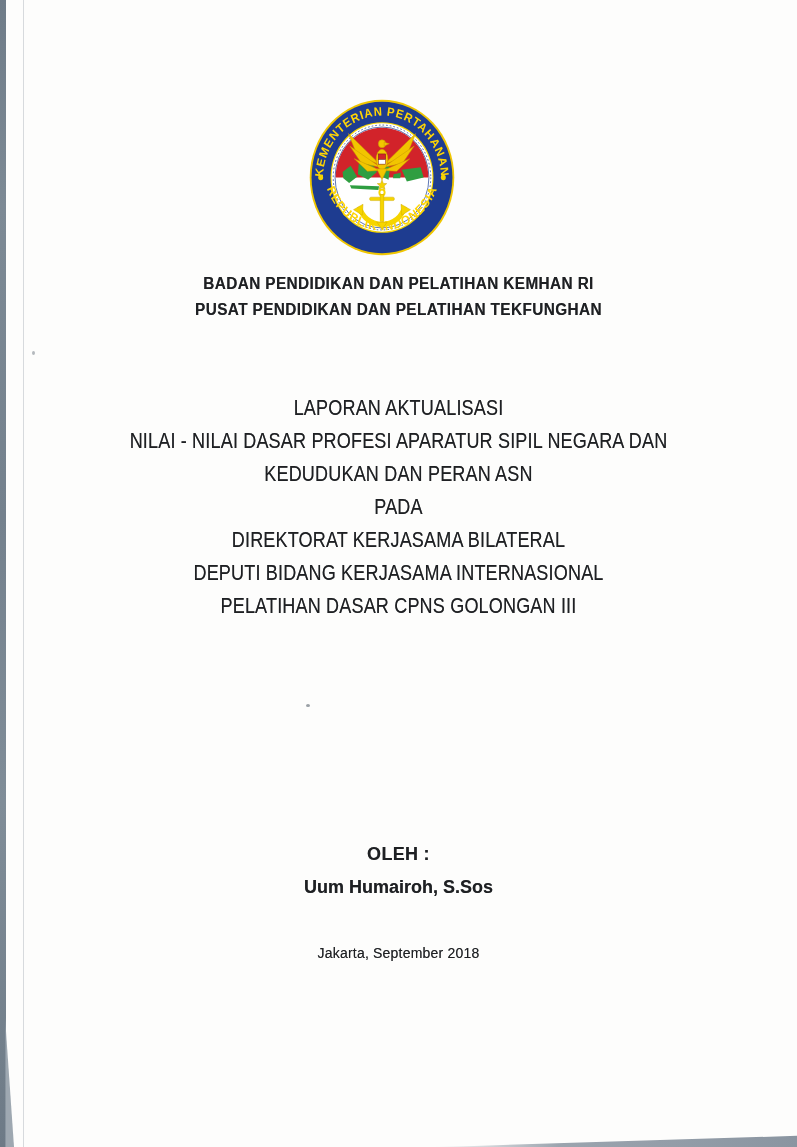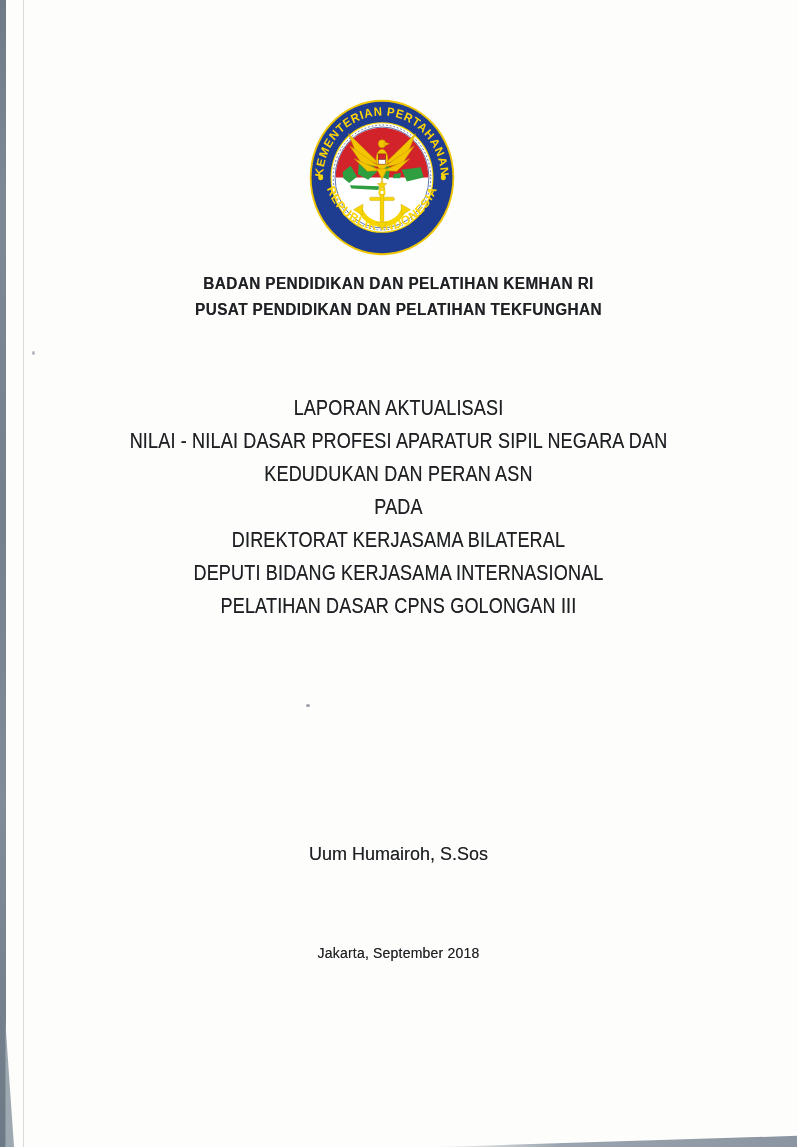--- a/index.html
+++ b/index.html
@@ -41,21 +41,21 @@
 
   
   .txt{position:absolute;left:0;right:0;text-align:center;color:#1e2023;
        text-shadow:0 0 .5px rgba(20,22,26,.55);}
   .header-block{top:271px;line-height:26px;font-size:16px;font-weight:bold;
        letter-spacing:.4px;transform:scaleX(.96);transform-origin:50% 0;}
   .title-block{top:391px;line-height:33px;font-size:22px;font-weight:400;
        letter-spacing:.2px;transform:scaleX(.82);transform-origin:50% 0;}
   .author-block{top:838px;line-height:33px;font-size:18px;}
   .author-label{font-weight:bold;letter-spacing:.3px;}
-  .author-name{font-weight:400;}
+  .author-name{font-weight:700;}
   .footer-line{top:945px;font-size:14px;font-weight:400;letter-spacing:.2px;}
 </style>
 </head>
 <body>
 
 <div class="page">
 
   <div class="scan-edge-left"></div>
   <div class="scan-edge-left-widen"></div>
   <div class="scan-crease-line"></div>
@@ -137,18 +137,19 @@
     <div>LAPORAN AKTUALISASI</div>
     <div>NILAI - NILAI DASAR PROFESI APARATUR SIPIL NEGARA DAN</div>
     <div>KEDUDUKAN DAN PERAN ASN</div>
     <div>PADA</div>
     <div>DIREKTORAT KERJASAMA BILATERAL</div>
     <div>DEPUTI BIDANG KERJASAMA INTERNASIONAL</div>
     <div>PELATIHAN DASAR CPNS GOLONGAN III</div>
   </div>
 
   <div class="txt author-block">
+    <div class="author-label">OLEH :</div>
     <div class="author-name">Uum Humairoh, S.Sos</div>
   </div>
 
   <div class="txt footer-line">Jakarta, September 2018</div>
 
 </div>
 
 </body></html>

